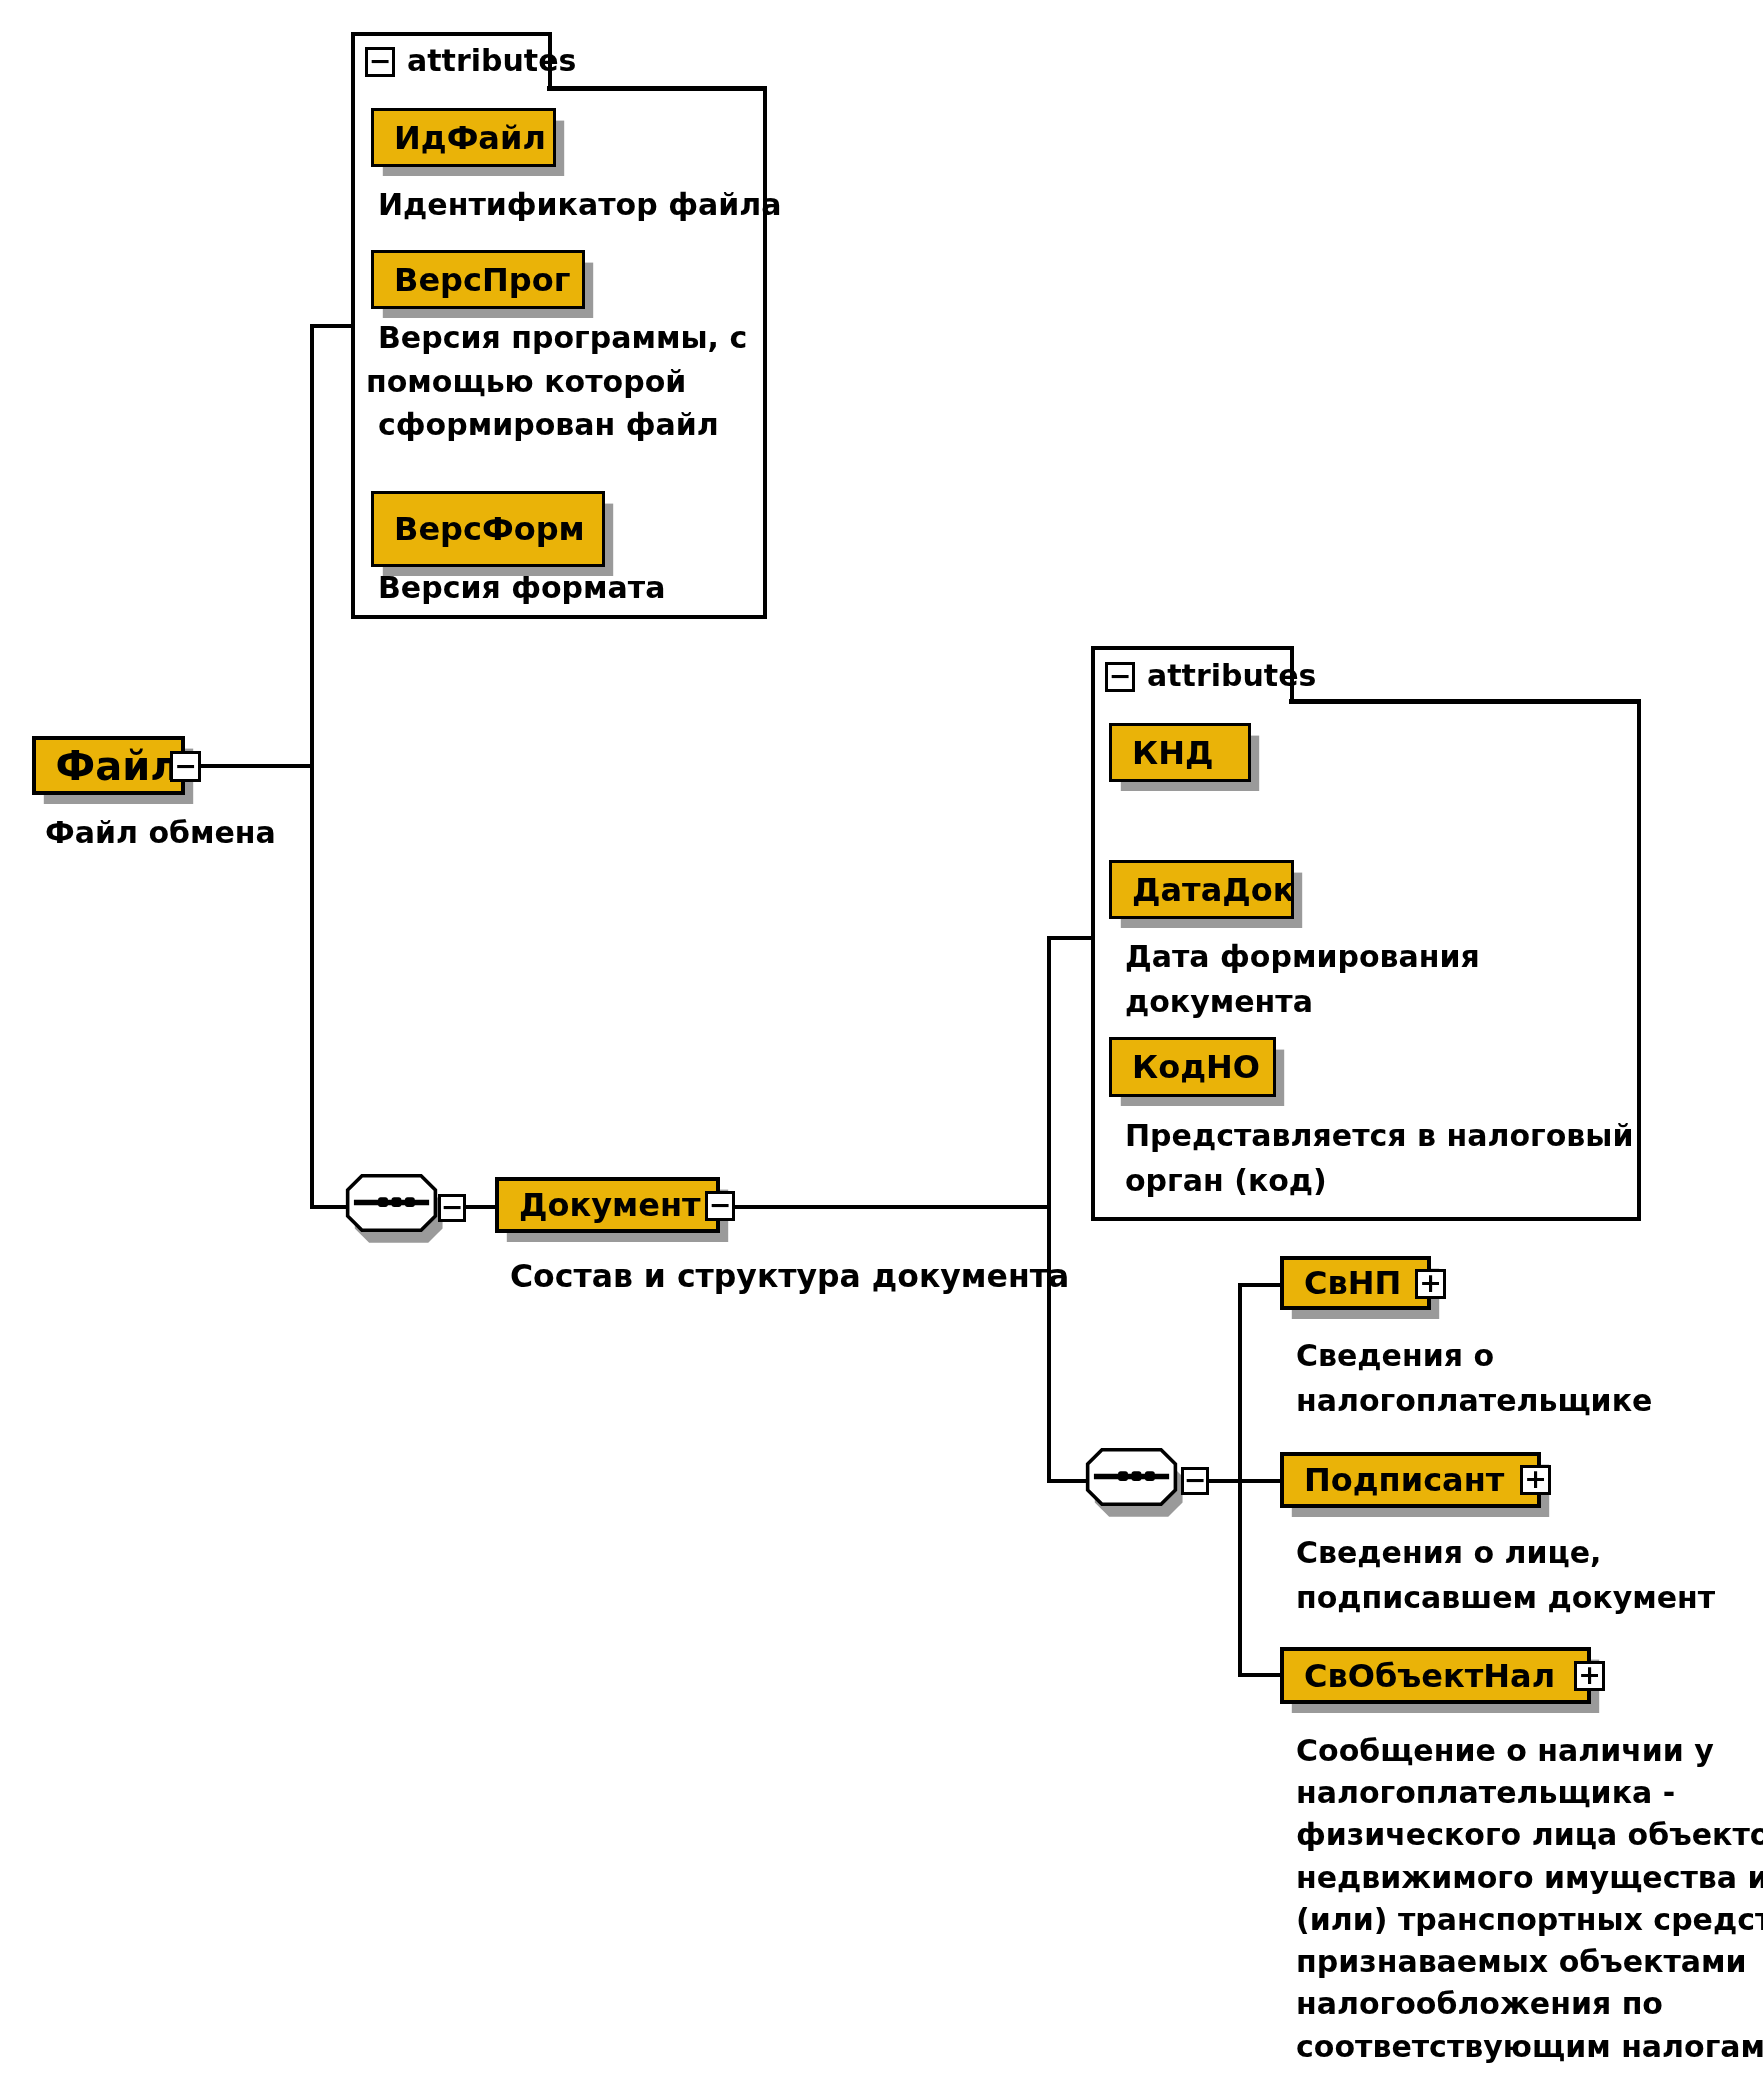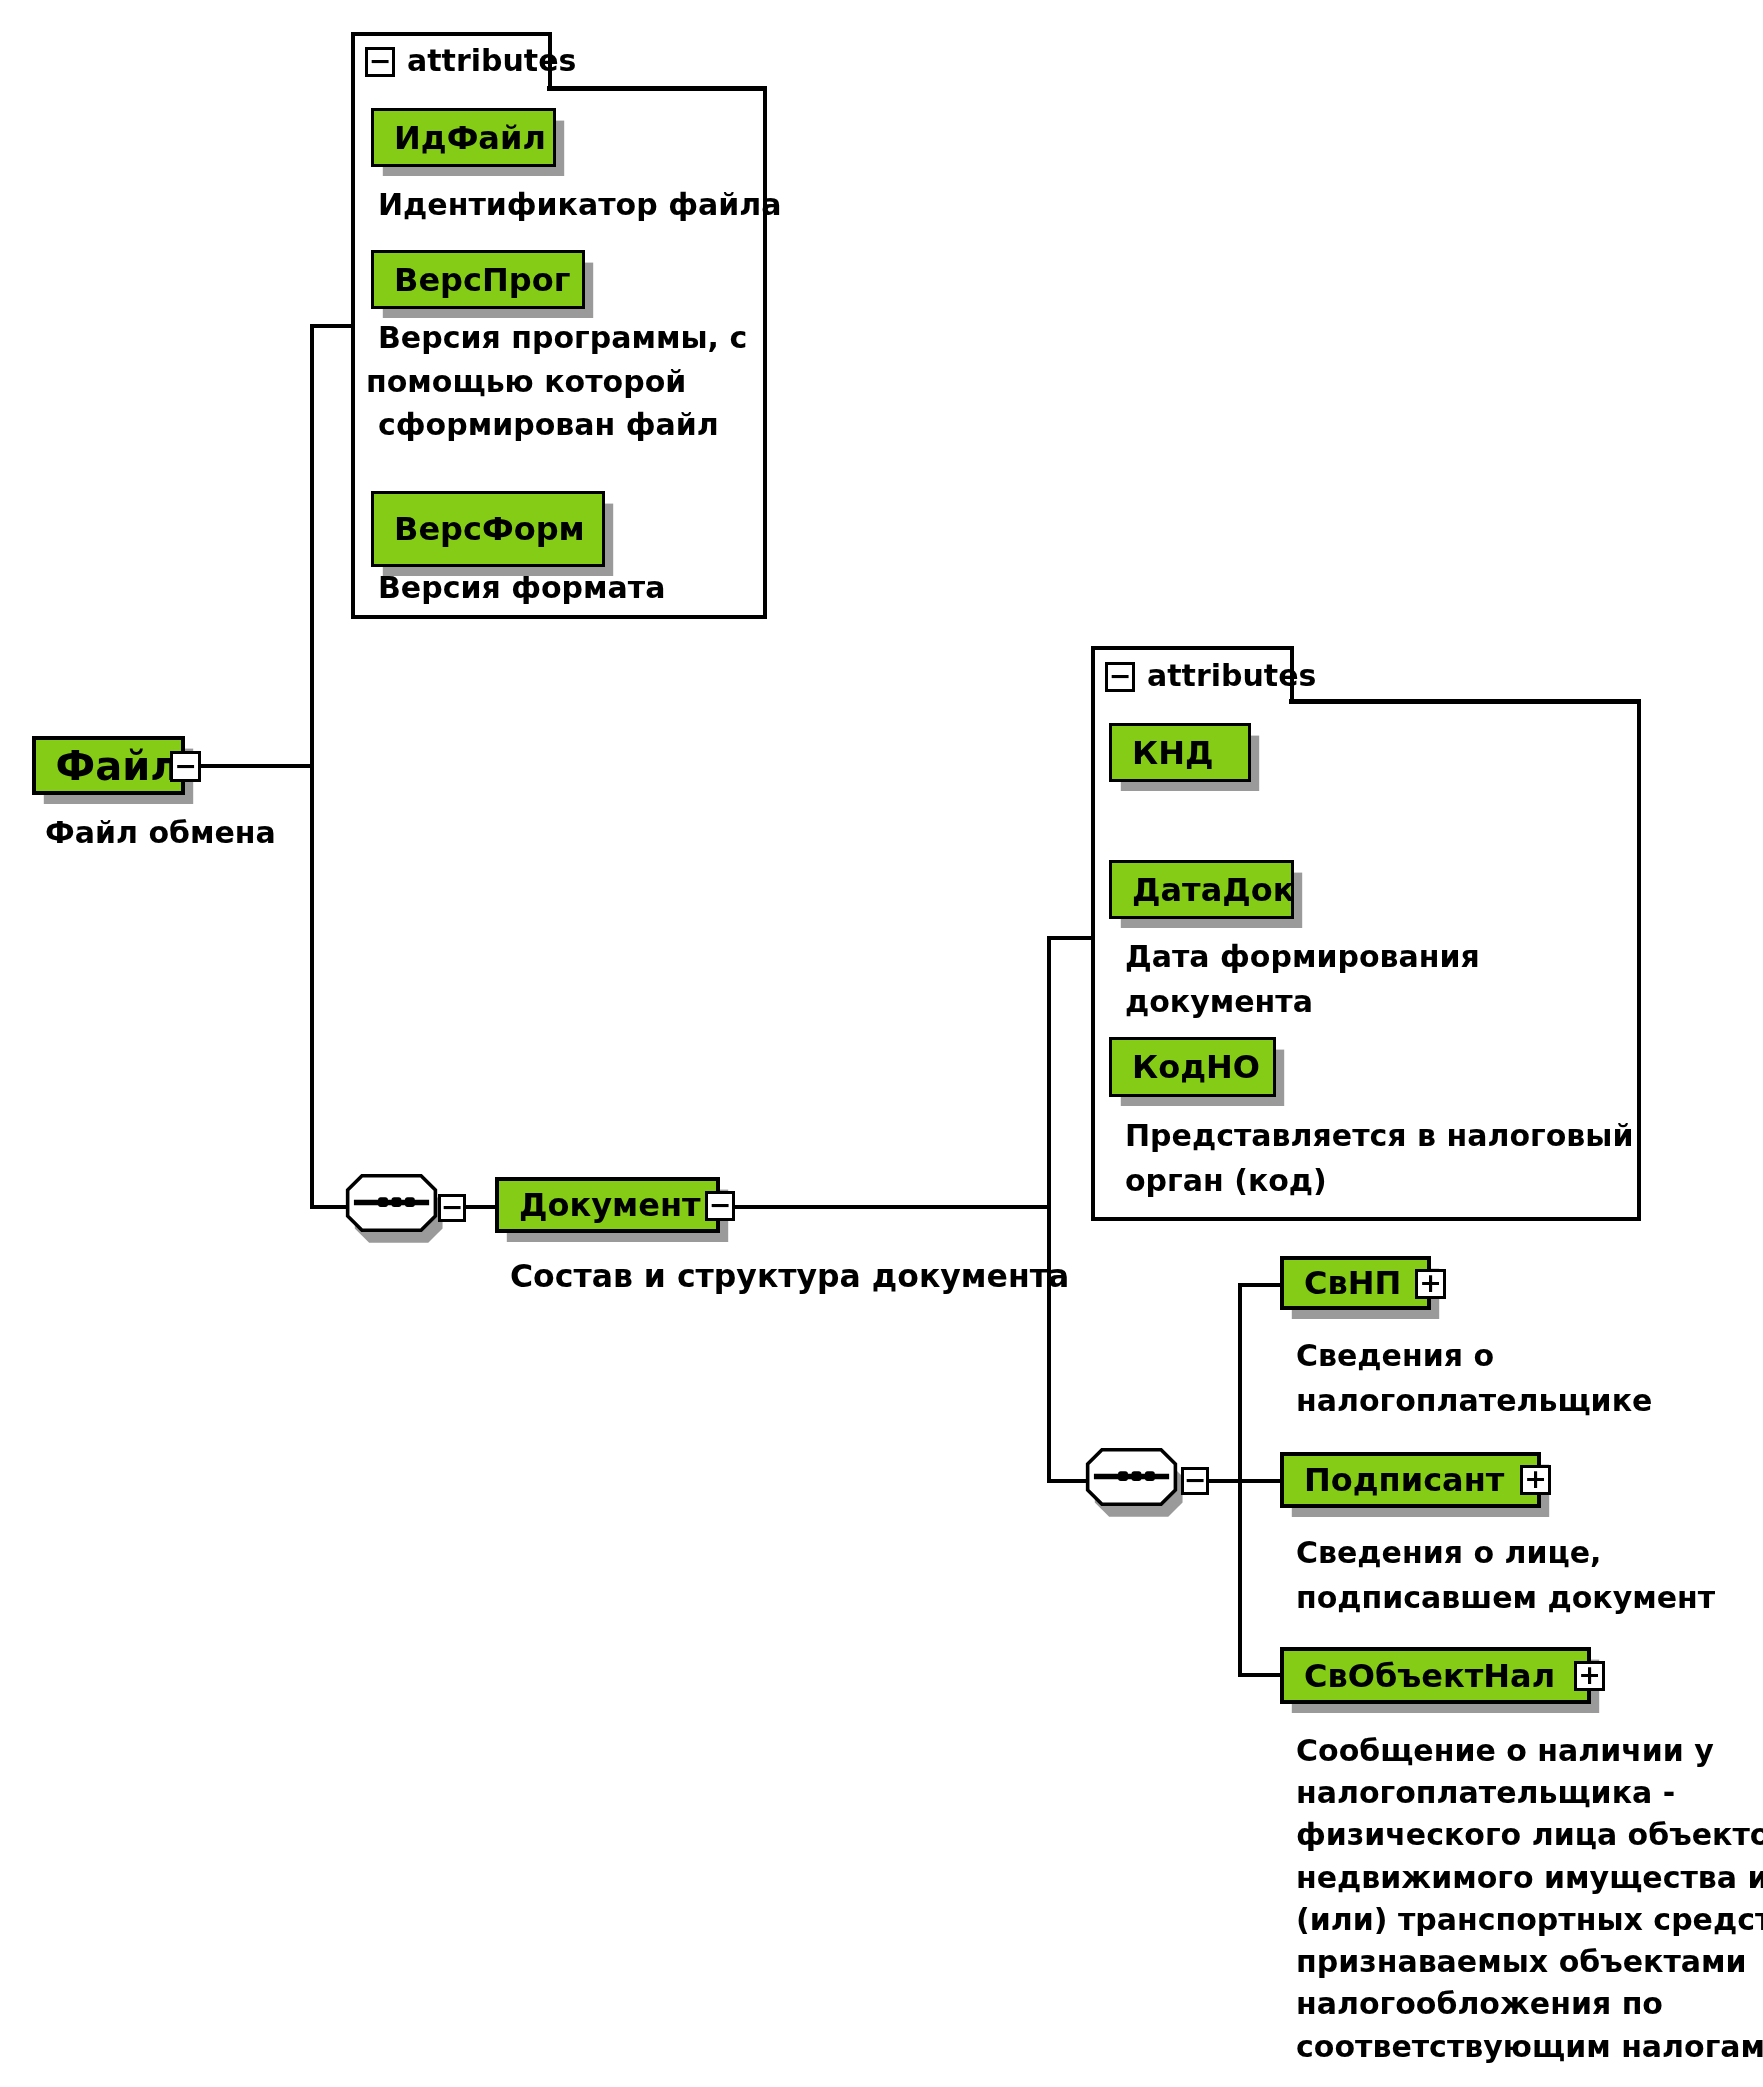--- a/index.html
+++ b/index.html
@@ -5,21 +5,21 @@
   html,body{margin:0;padding:0;background:#fff;}
   #canvas{
     position:relative;width:1763px;height:2087px;background:#fff;
     font-family:"DejaVu Sans","Liberation Sans",sans-serif;color:#000;overflow:hidden;
   }
   .abs{position:absolute;box-sizing:border-box;}
   
   .line{position:absolute;background:#000;}
   
   .namebox{
-    position:absolute;box-sizing:border-box;background:#84cc16;border:4.5px solid #000;
+    position:absolute;box-sizing:border-box;background:#eab308;border:4.5px solid #000;
     display:flex;align-items:center;padding-left:20px;
     font-weight:bold;font-size:32px;white-space:nowrap;
     box-shadow:10px 10.8px 0 -1.8px #9a9a9a;
   }
   .attrbox{border-width:3.6px;}
   
   .toggle{
     position:absolute;box-sizing:border-box;background:#fff;border:3.6px solid #000;
     display:flex;align-items:center;justify-content:center;
     font-weight:bold;font-size:27px;line-height:1;z-index:5;padding-bottom:2.7px;

